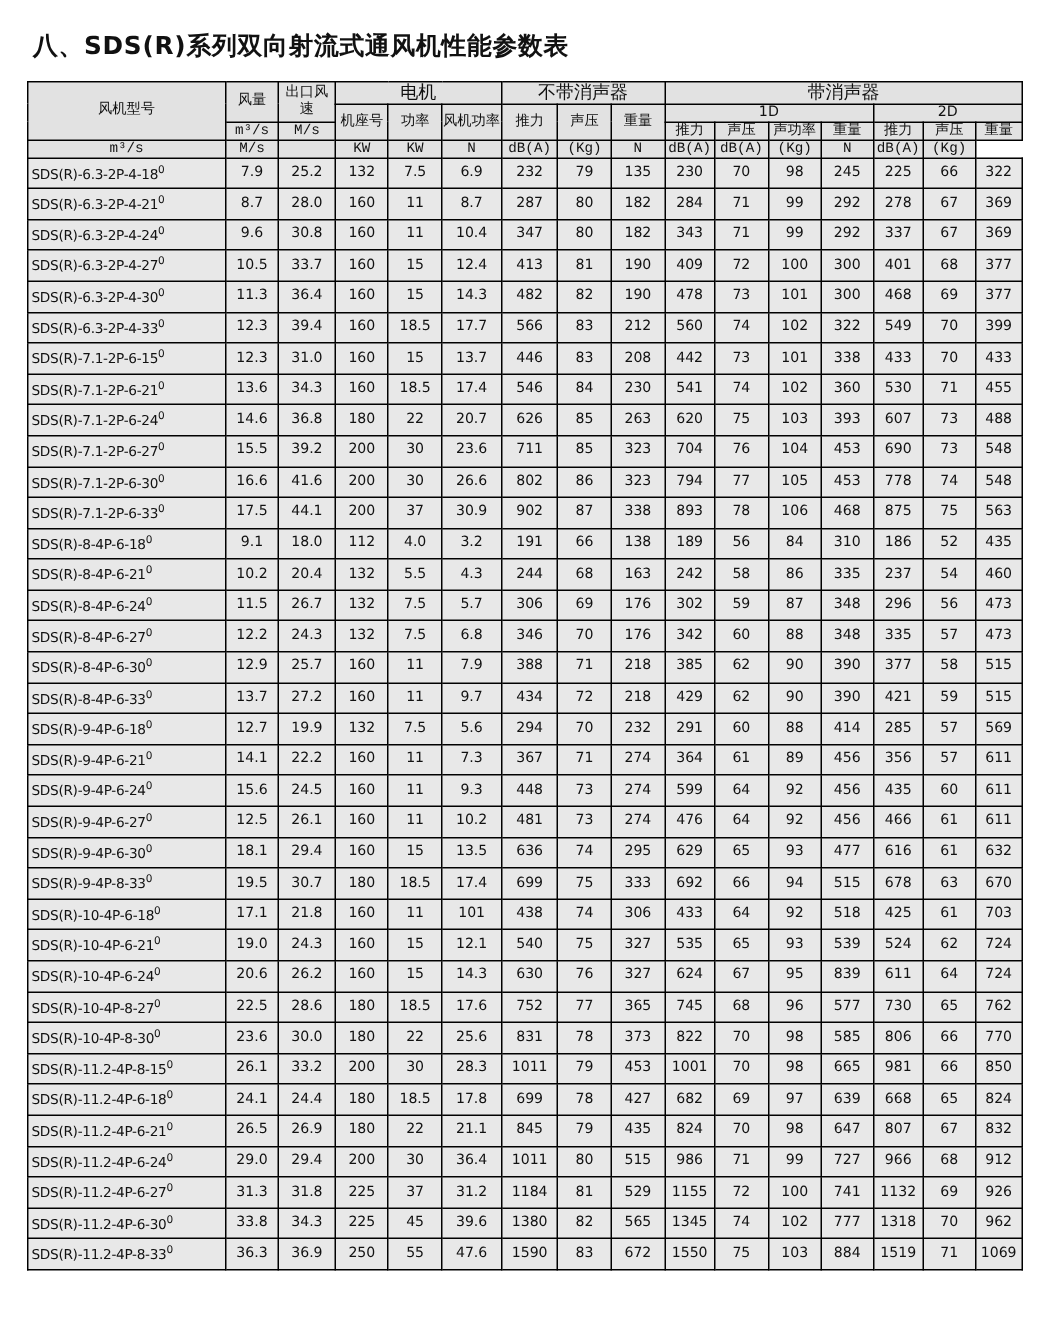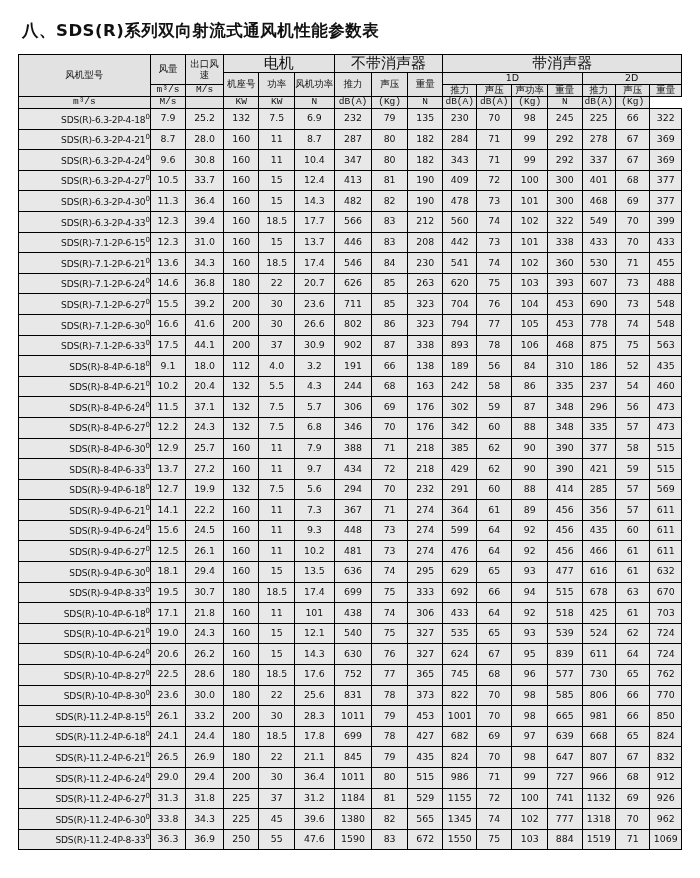--- a/index.html
+++ b/index.html
@@ -40,31 +40,31 @@
     padding: 0;
     line-height: 1.15;
     background: #e8e8e8;
   }
   table.spec thead th {
     background: #e2e2e2;
     font-weight: normal;
     font-size: 9.5px;
   }
   table.spec thead th.big {
-    font-size: 15px;
+    font-size: 12px;
   }
   table.spec tbody td {
     height: 19.6px;
     background: #e8e8e8;
     font-size: 9.4px;
   }
   table.spec tbody td.model {
     font-size: 9.1px;
     padding-left: 2px;
-    text-align: right;
+    text-align: left;
     letter-spacing: -0.2px;
     white-space: nowrap;
   }
   .unit {
     font-size: 8.6px;
     font-family: Liberation Mono, monospace;
   }
   .hdr-model {
     font-size: 10.5px;
   }
@@ -395,21 +395,21 @@
           <td>58</td>
           <td>86</td>
           <td>335</td>
           <td>237</td>
           <td>54</td>
           <td>460</td>
         </tr>
         <tr>
           <td class="model">SDS(R)-8-4P-6-24<span class="sup">0</span></td>
           <td>11.5</td>
-          <td>37.1</td>
+          <td>26.7</td>
           <td>132</td>
           <td>7.5</td>
           <td>5.7</td>
           <td>306</td>
           <td>69</td>
           <td>176</td>
           <td>302</td>
           <td>59</td>
           <td>87</td>
           <td>348</td>

